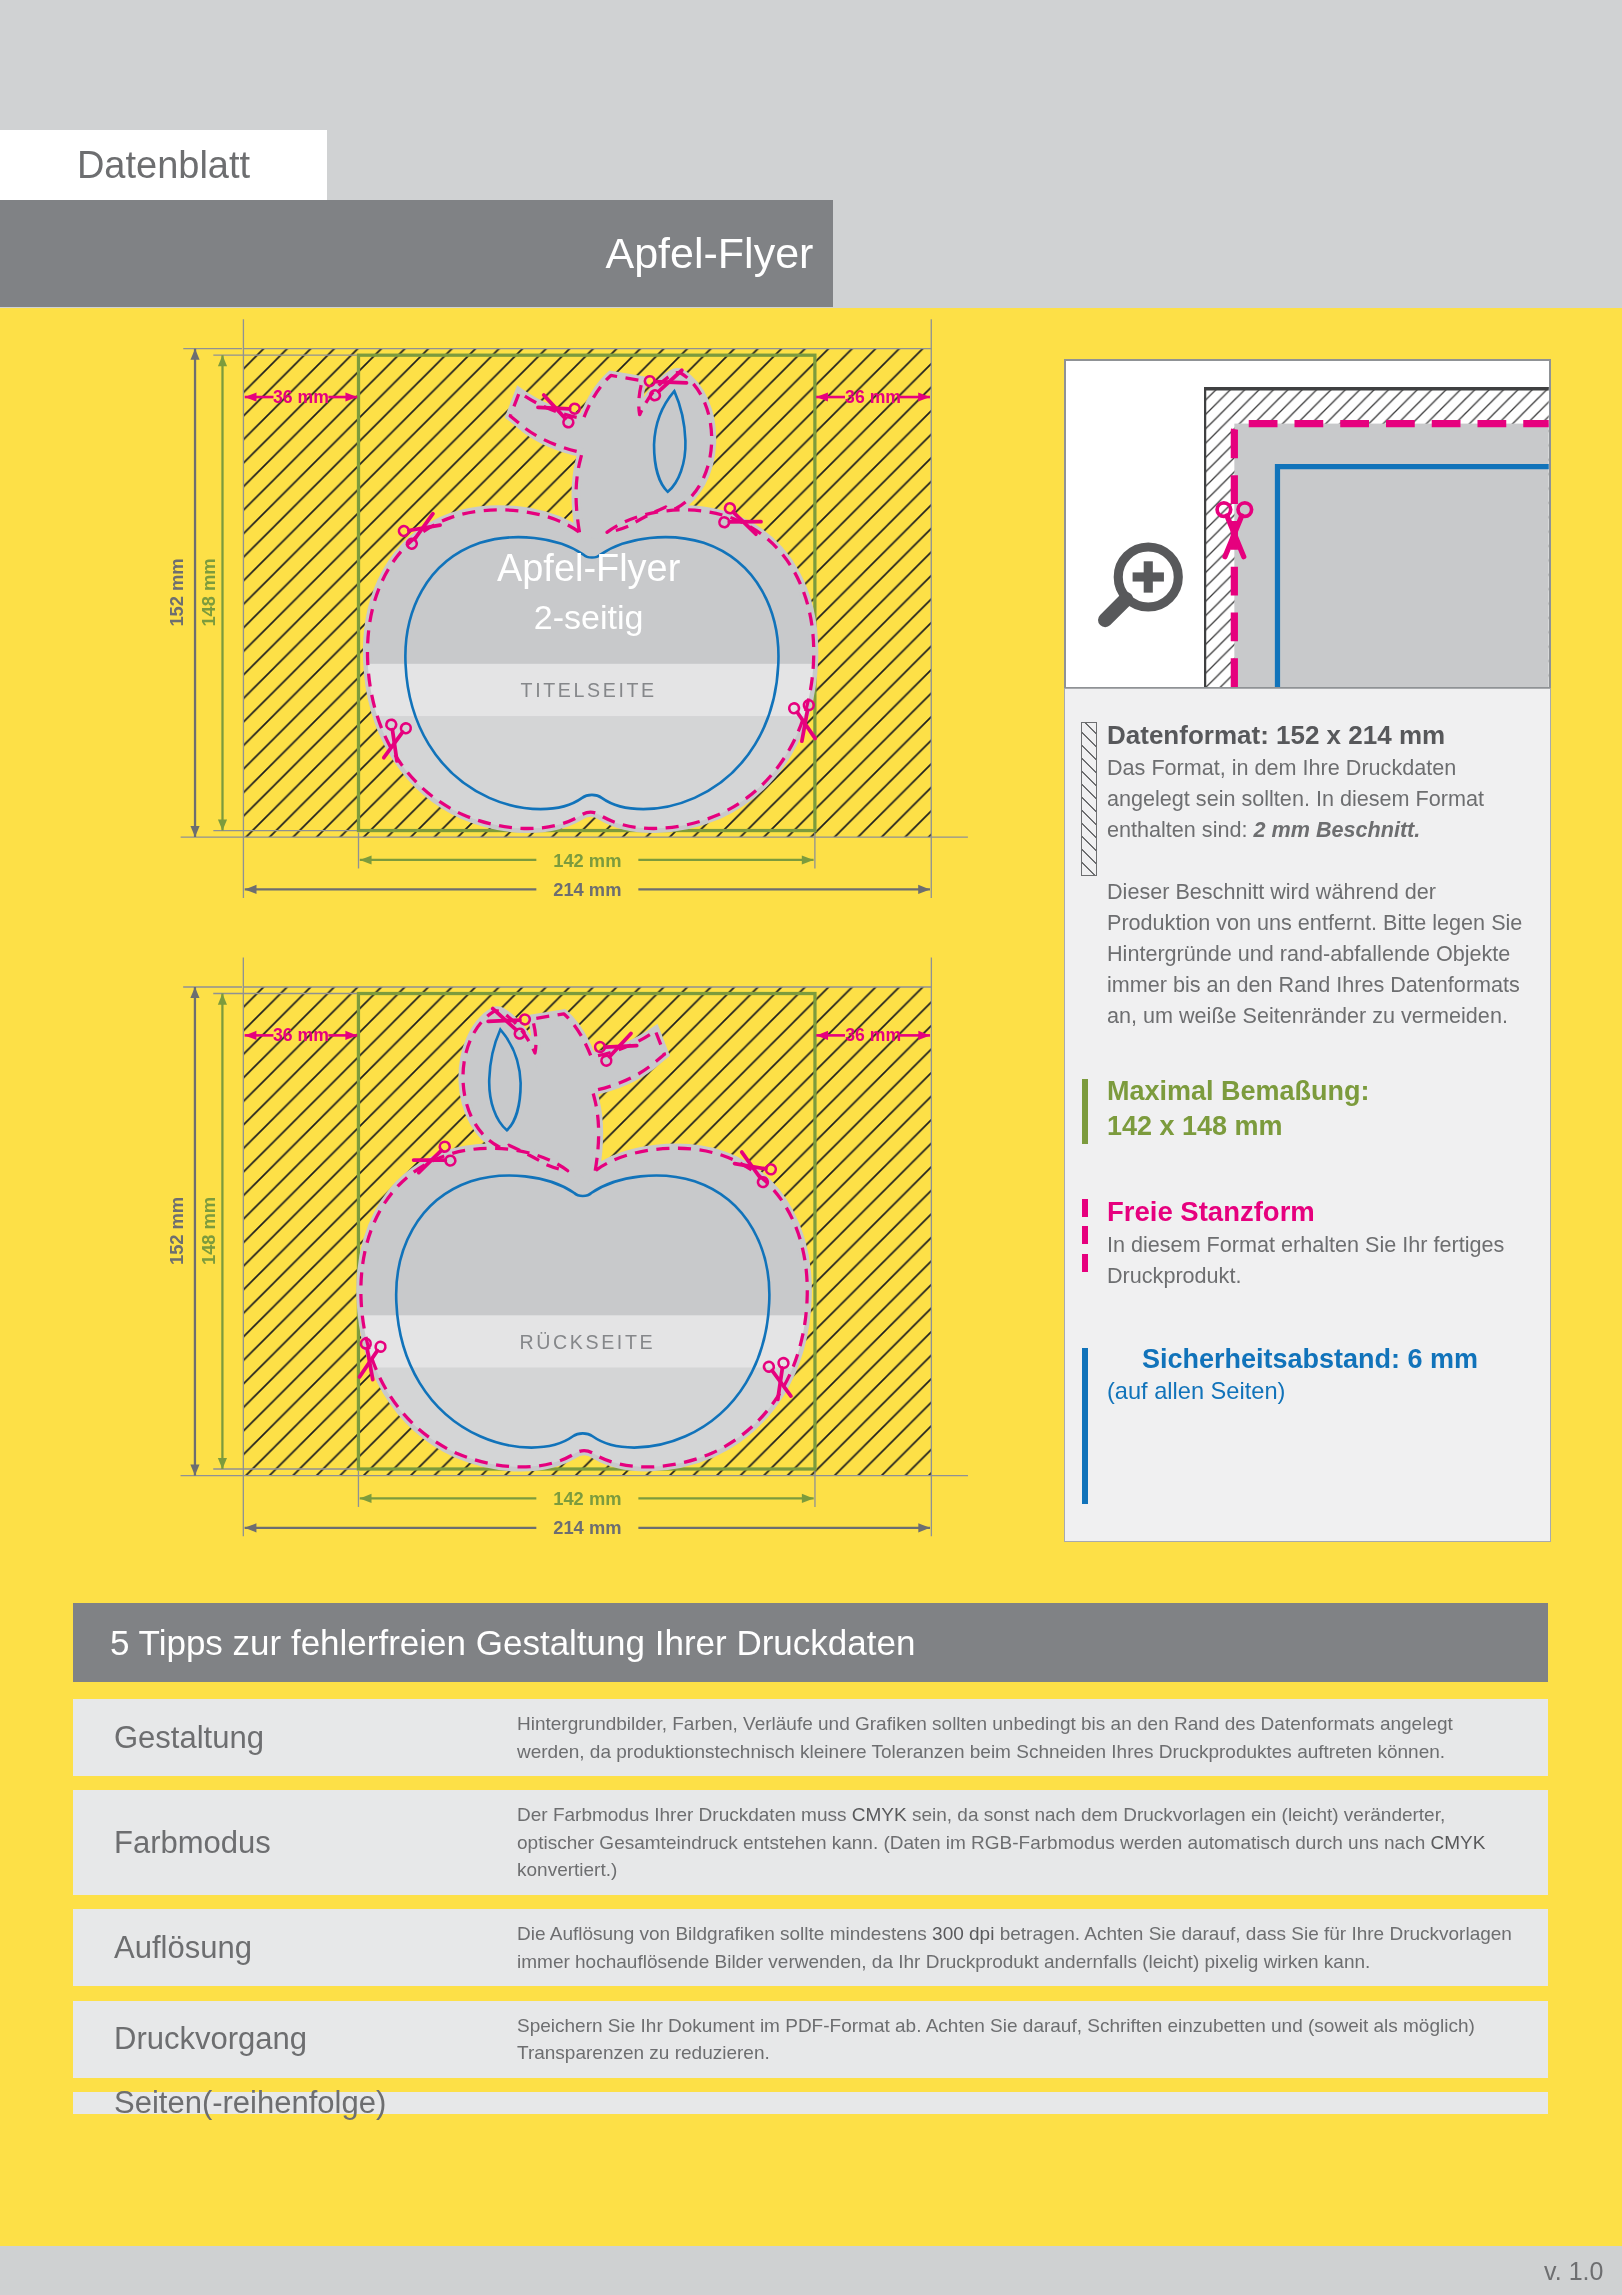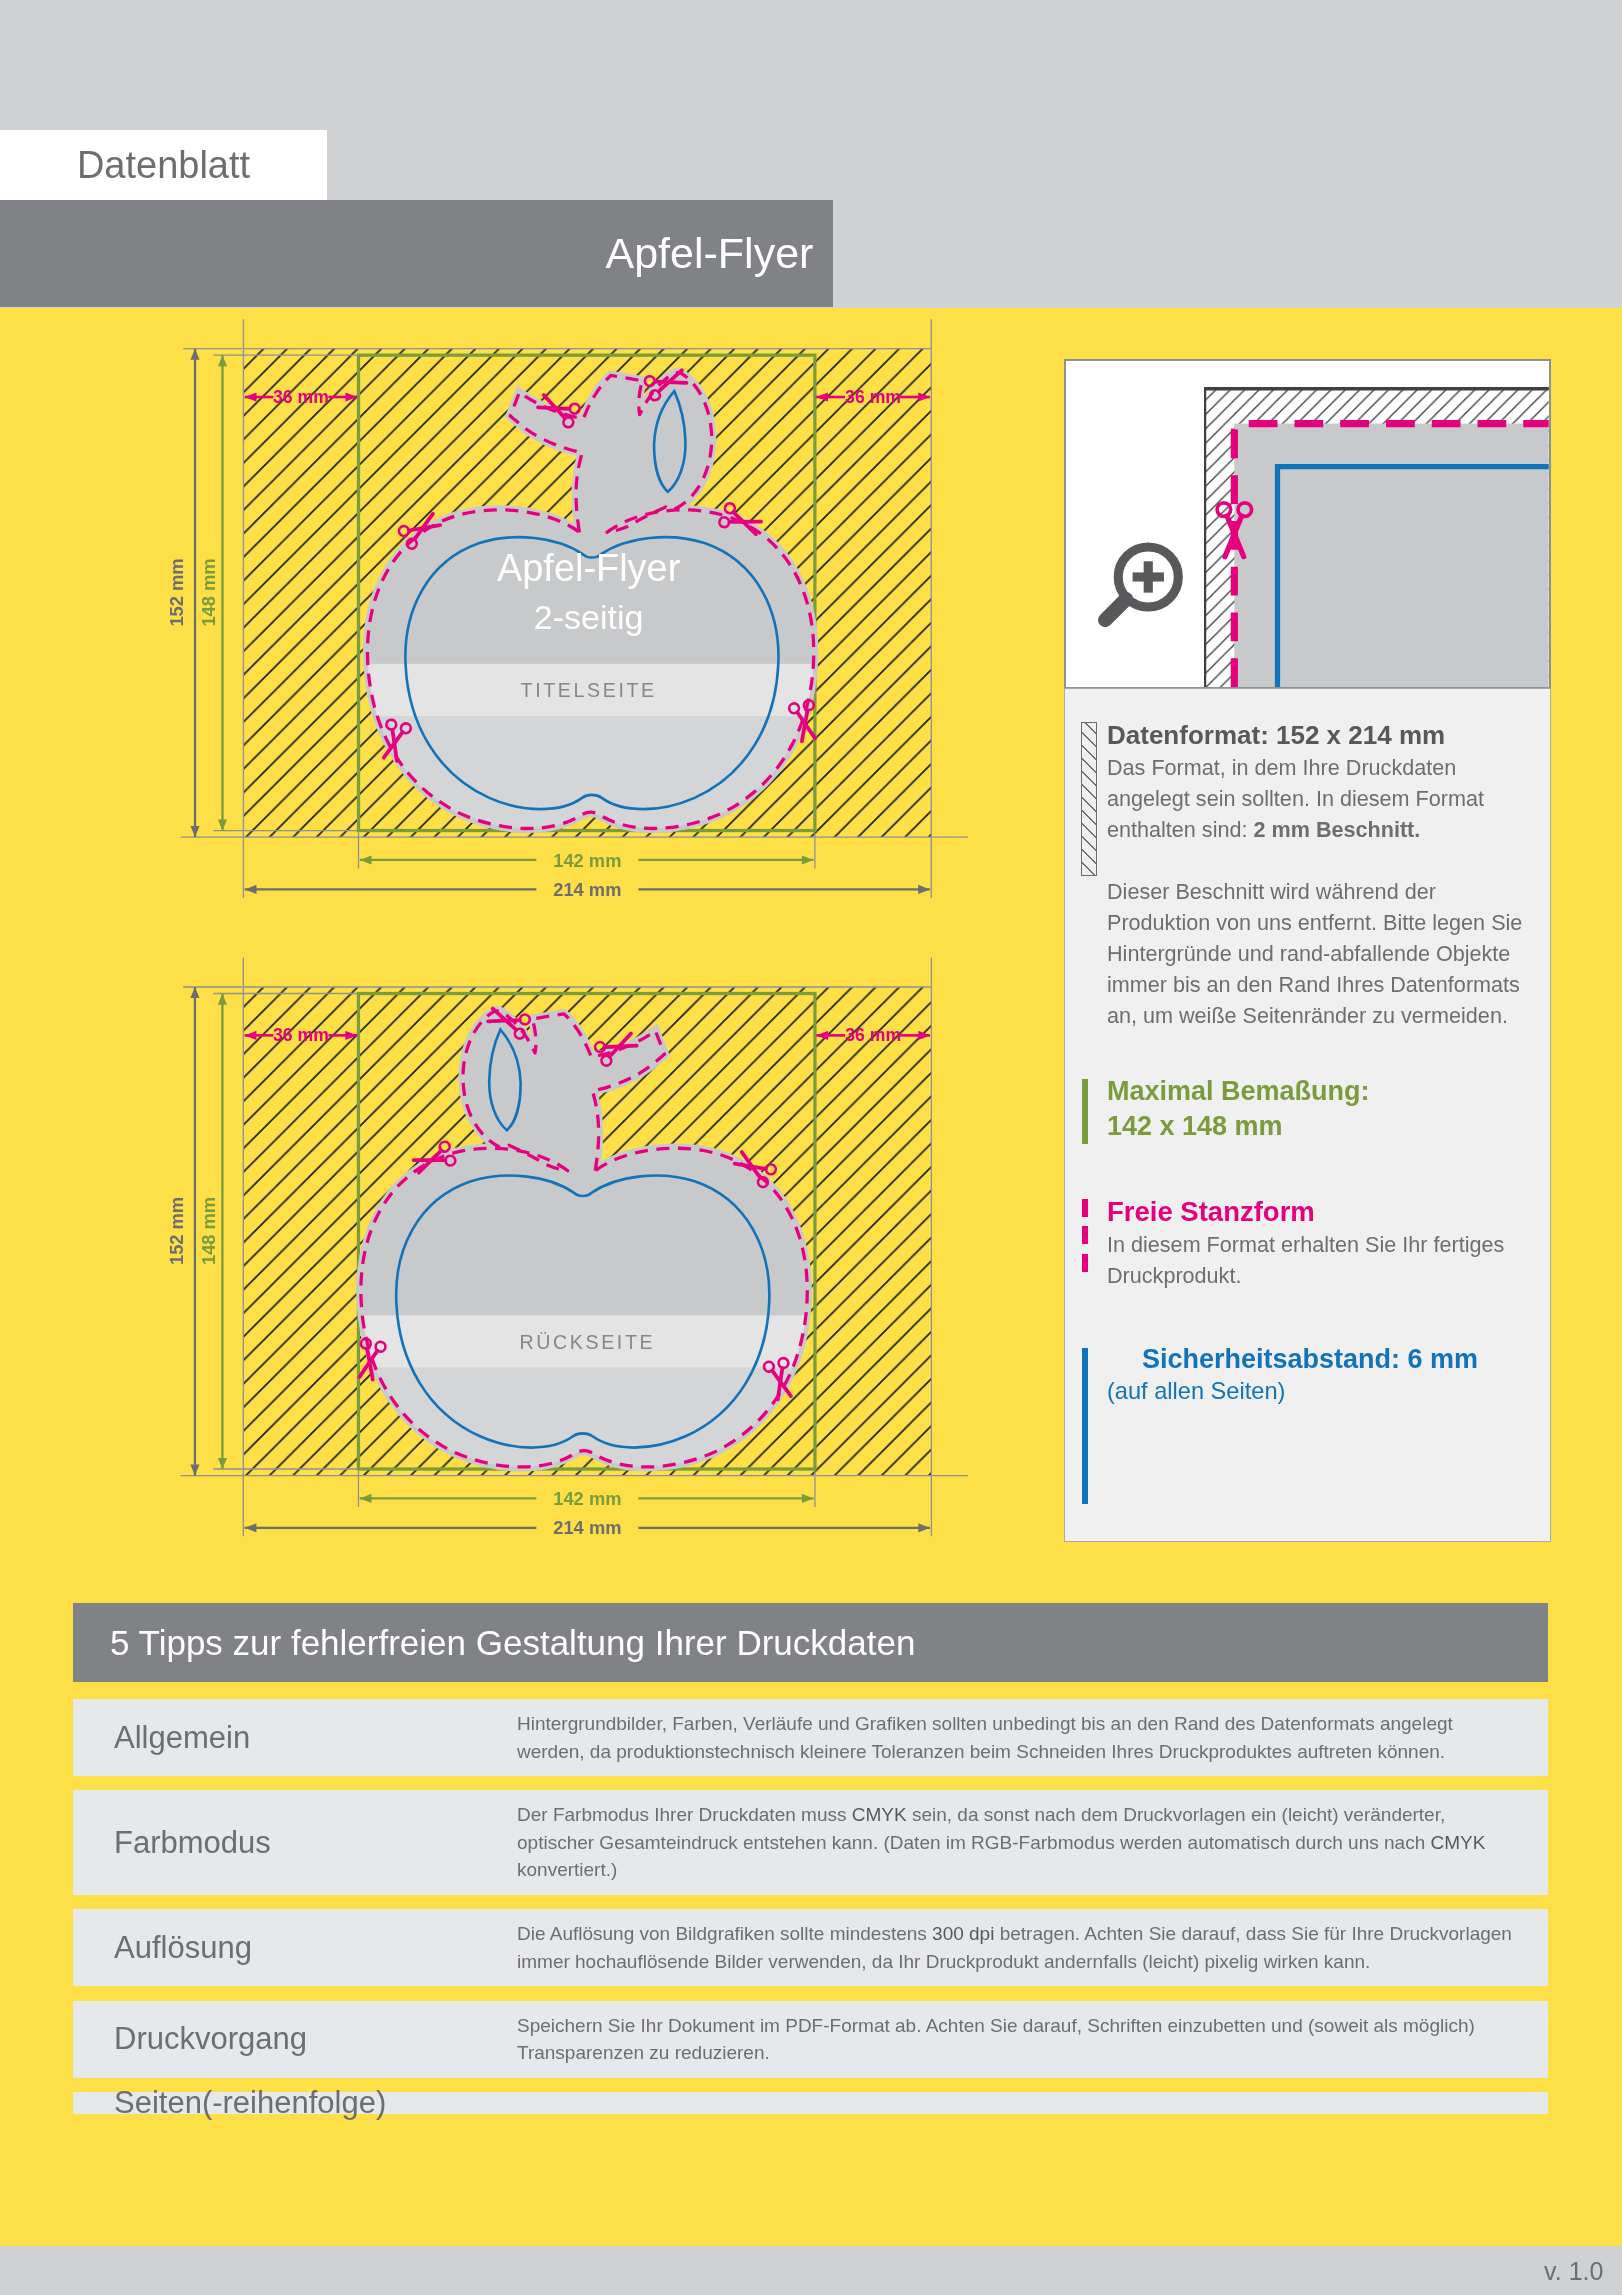--- a/index.html
+++ b/index.html
@@ -24,21 +24,21 @@
   
   .panel-white{position:absolute;left:1064px;top:359px;width:487px;height:330px;background:#fff;
        border:2px solid #8f9295;box-sizing:border-box;}
   .panel-gray{position:absolute;left:1064px;top:688px;width:487px;height:854px;background:#f0f0f1;
        border:1.3px solid #a8aaad;box-sizing:border-box;}
   .mag-svg{position:absolute;left:17px;top:157px;}
   .corner-svg{position:absolute;left:138px;top:26px;}
   .info{position:absolute;left:42px;right:23.6px;top:0;}
   .info-h{font-size:26px;font-weight:bold;color:#57585b;line-height:33px;}
   .info-p{font-size:21.6px;color:#6d6e70;line-height:31px;}
-  .info-p .b{font-weight:bold;}
+  .info-p .b{font-weight:bold;font-style:italic;}
   .sec{position:relative;}
   .h-green{color:#7c9b3d;font-size:27px;font-weight:bold;line-height:35px;}
   .h-mag{color:#e6007e;font-size:27.5px;font-weight:bold;line-height:34px;}
   .h-blue{color:#1173ba;font-size:27px;font-weight:bold;line-height:33px;margin-left:35px;}
   .sub-blue{color:#1173ba;font-size:23.6px;line-height:30px;}
   .bar{position:absolute;left:-25px;width:5.9px;}
   .bar-green{background:#7c9b3d;top:5.2px;height:65px;}
   .bar-blue{background:#1173ba;top:5.2px;height:156px;}
   .dash-col{position:absolute;left:-25px;top:3.9px;width:5.9px;}
   .dash-col span{display:block;width:5.9px;height:17.7px;background:#e6007e;margin-bottom:9.8px;}
@@ -344,21 +344,21 @@
         <span class="bar bar-blue"></span>
         <div class="h-blue">Sicherheitsabstand: 6 mm</div>
         <div class="sub-blue">(auf allen Seiten)</div>
       </div>
     </div>
   </div>
 
   <div class="tips-banner">5 Tipps zur fehlerfreien Gestaltung Ihrer Druckdaten</div>
   <div class="tips-rows" id="tips-rows">
       <div class="tip-row">
-        <div class="tip-label">Allgemein</div>
+        <div class="tip-label">Gestaltung</div>
         <div class="tip-body"><span>Hintergrundbilder, Farben, Verläufe und Grafiken sollten unbedingt bis an den Rand des Datenformats angelegt werden, da produktionstechnisch kleinere Toleranzen beim Schneiden Ihres Druckproduktes auftreten können.</span></div>
       </div>
       <div class="tip-row">
         <div class="tip-label">Farbmodus</div>
         <div class="tip-body"><span>Der Farbmodus Ihrer Druckdaten muss </span><span class="b">CMYK</span><span> sein, da sonst nach dem Druckvorlagen ein (leicht) veränderter, optischer Gesamteindruck entstehen kann. (Daten im RGB-Farbmodus werden automatisch durch uns nach </span><span class="b">CMYK</span><span> konvertiert.)</span></div>
       </div>
       <div class="tip-row">
         <div class="tip-label">Auflösung</div>
         <div class="tip-body"><span>Die Auflösung von Bildgrafiken sollte mindestens </span><span class="b">300 dpi</span><span> betragen. Achten Sie darauf, dass Sie für Ihre Druckvorlagen immer hochauflösende Bilder verwenden, da Ihr Druckprodukt andernfalls (leicht) pixelig wirken kann.</span></div>
       </div>

